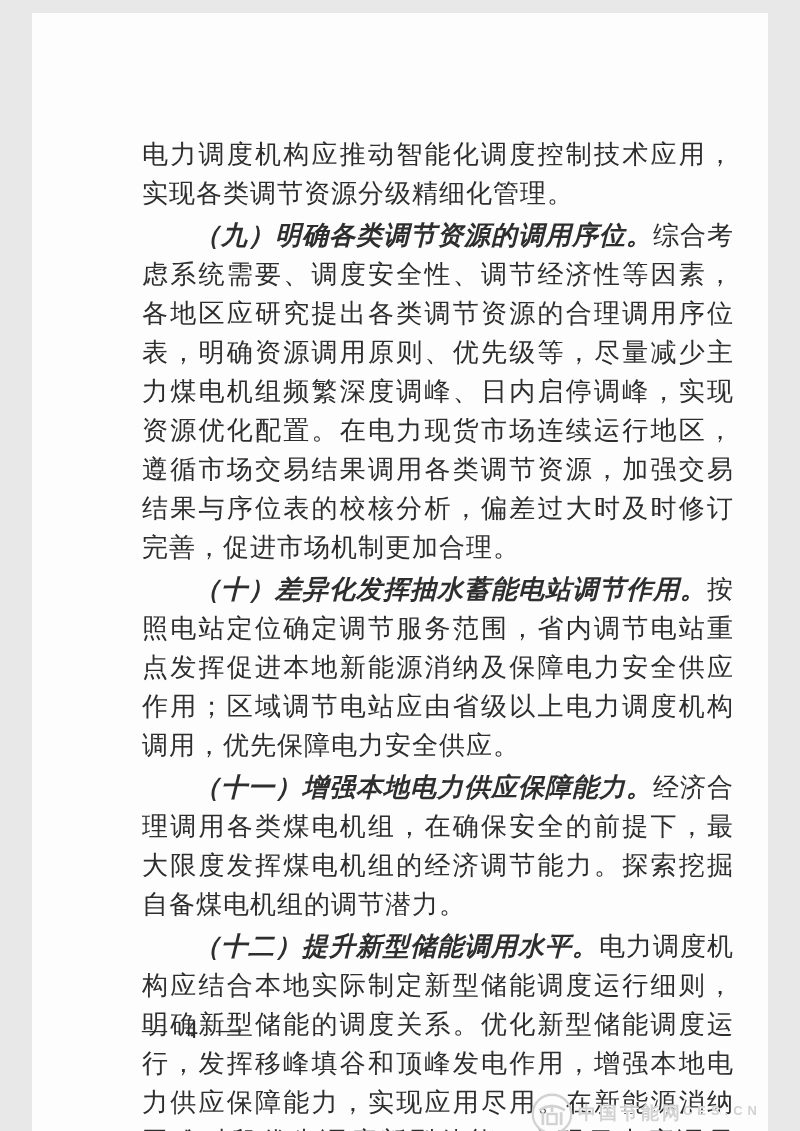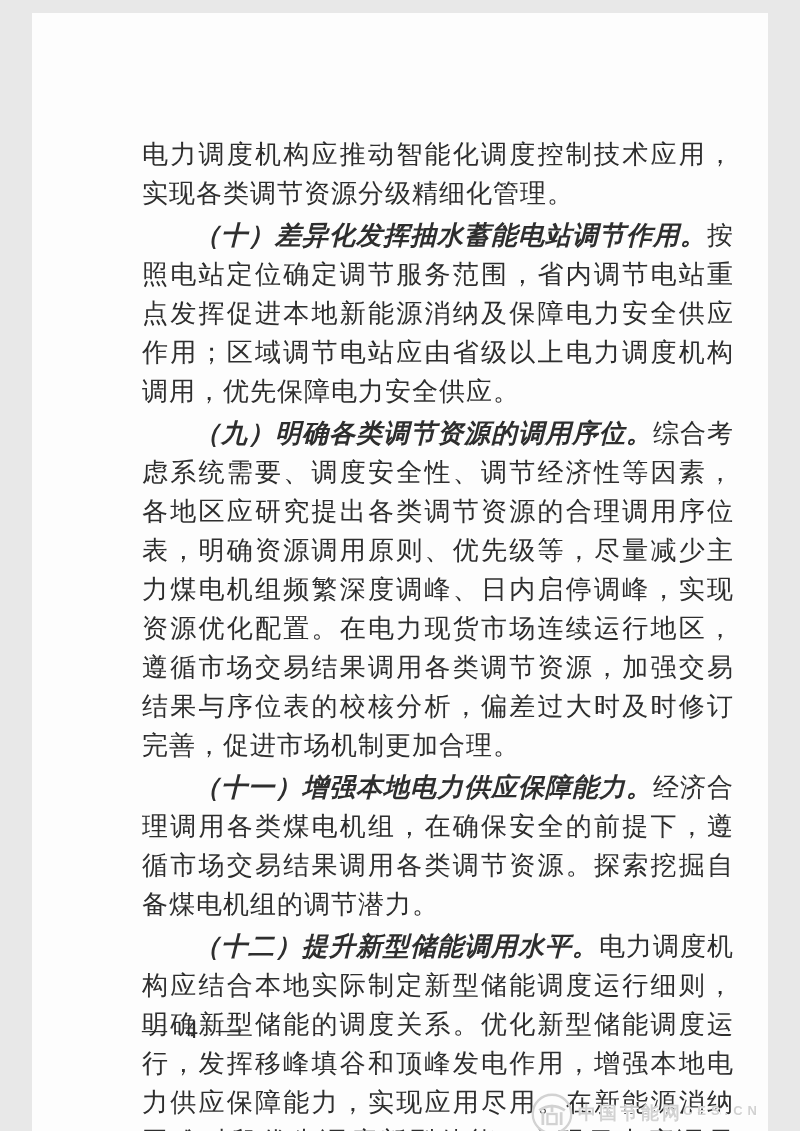--- a/index.html
+++ b/index.html
@@ -86,23 +86,23 @@
   }
 </style>
 </head>
 <body>
 
 <div class="page">
 
   <div class="text-block">
 
   <p class="para no-indent"><span class="head"></span><span>电力调度机构应推动智能化调度控制技术应用，实现各类调节资源分级精细化管理。</span></p>
+      <p class="para"><span class="head">（九）明确各类调节资源的调用序位。</span><span>综合考虑系统需要、调度安全性、调节经济性等因素，各地区应研究提出各类调节资源的合理调用序位表，明确资源调用原则、优先级等，尽量减少主力煤电机组频繁深度调峰、日内启停调峰，实现资源优化配置。在电力现货市场连续运行地区，遵循市场交易结果调用各类调节资源，加强交易结果与序位表的校核分析，偏差过大时及时修订完善，促进市场机制更加合理。</span></p>
       <p class="para"><span class="head">（十）差异化发挥抽水蓄能电站调节作用。</span><span>按照电站定位确定调节服务范围，省内调节电站重点发挥促进本地新能源消纳及保障电力安全供应作用；区域调节电站应由省级以上电力调度机构调用，优先保障电力安全供应。</span></p>
-      <p class="para"><span class="head">（九）明确各类调节资源的调用序位。</span><span>综合考虑系统需要、调度安全性、调节经济性等因素，各地区应研究提出各类调节资源的合理调用序位表，明确资源调用原则、优先级等，尽量减少主力煤电机组频繁深度调峰、日内启停调峰，实现资源优化配置。在电力现货市场连续运行地区，遵循市场交易结果调用各类调节资源，加强交易结果与序位表的校核分析，偏差过大时及时修订完善，促进市场机制更加合理。</span></p>
-      <p class="para"><span class="head">（十一）增强本地电力供应保障能力。</span><span>经济合理调用各类煤电机组，在确保安全的前提下，遵循市场交易结果调用各类调节资源。探索挖掘自备煤电机组的调节潜力。</span></p>
+      <p class="para"><span class="head">（十一）增强本地电力供应保障能力。</span><span>经济合理调用各类煤电机组，在确保安全的前提下，最大限度发挥煤电机组的经济调节能力。探索挖掘自备煤电机组的调节潜力。</span></p>
       <p class="para"><span class="head">（十二）提升新型储能调用水平。</span><span>电力调度机构应结合本地实际制定新型储能调度运行细则，明确新型储能的调度关系。优化新型储能调度运行，发挥移峰填谷和顶峰发电作用，增强本地电力供应保障能力，实现应用尽用。在新能源消纳困难时段优先调度新型储能，实现日内应调尽调，减少弃风弃光。</span></p>
     </div>
 
   <div class="page-number">— 4 —</div>
 
   <div class="watermark">
     <svg class="wm-logo" viewBox="0 0 48 48" fill="none" stroke="#d2d2d2" stroke-width="2.5">
       <circle cx="24" cy="24" r="21"></circle>
       <path d="M10 20 q14 -9 28 0" stroke-width="3"></path>
       <line x1="14" y1="22" x2="14" y2="36" stroke-width="3"></line>

